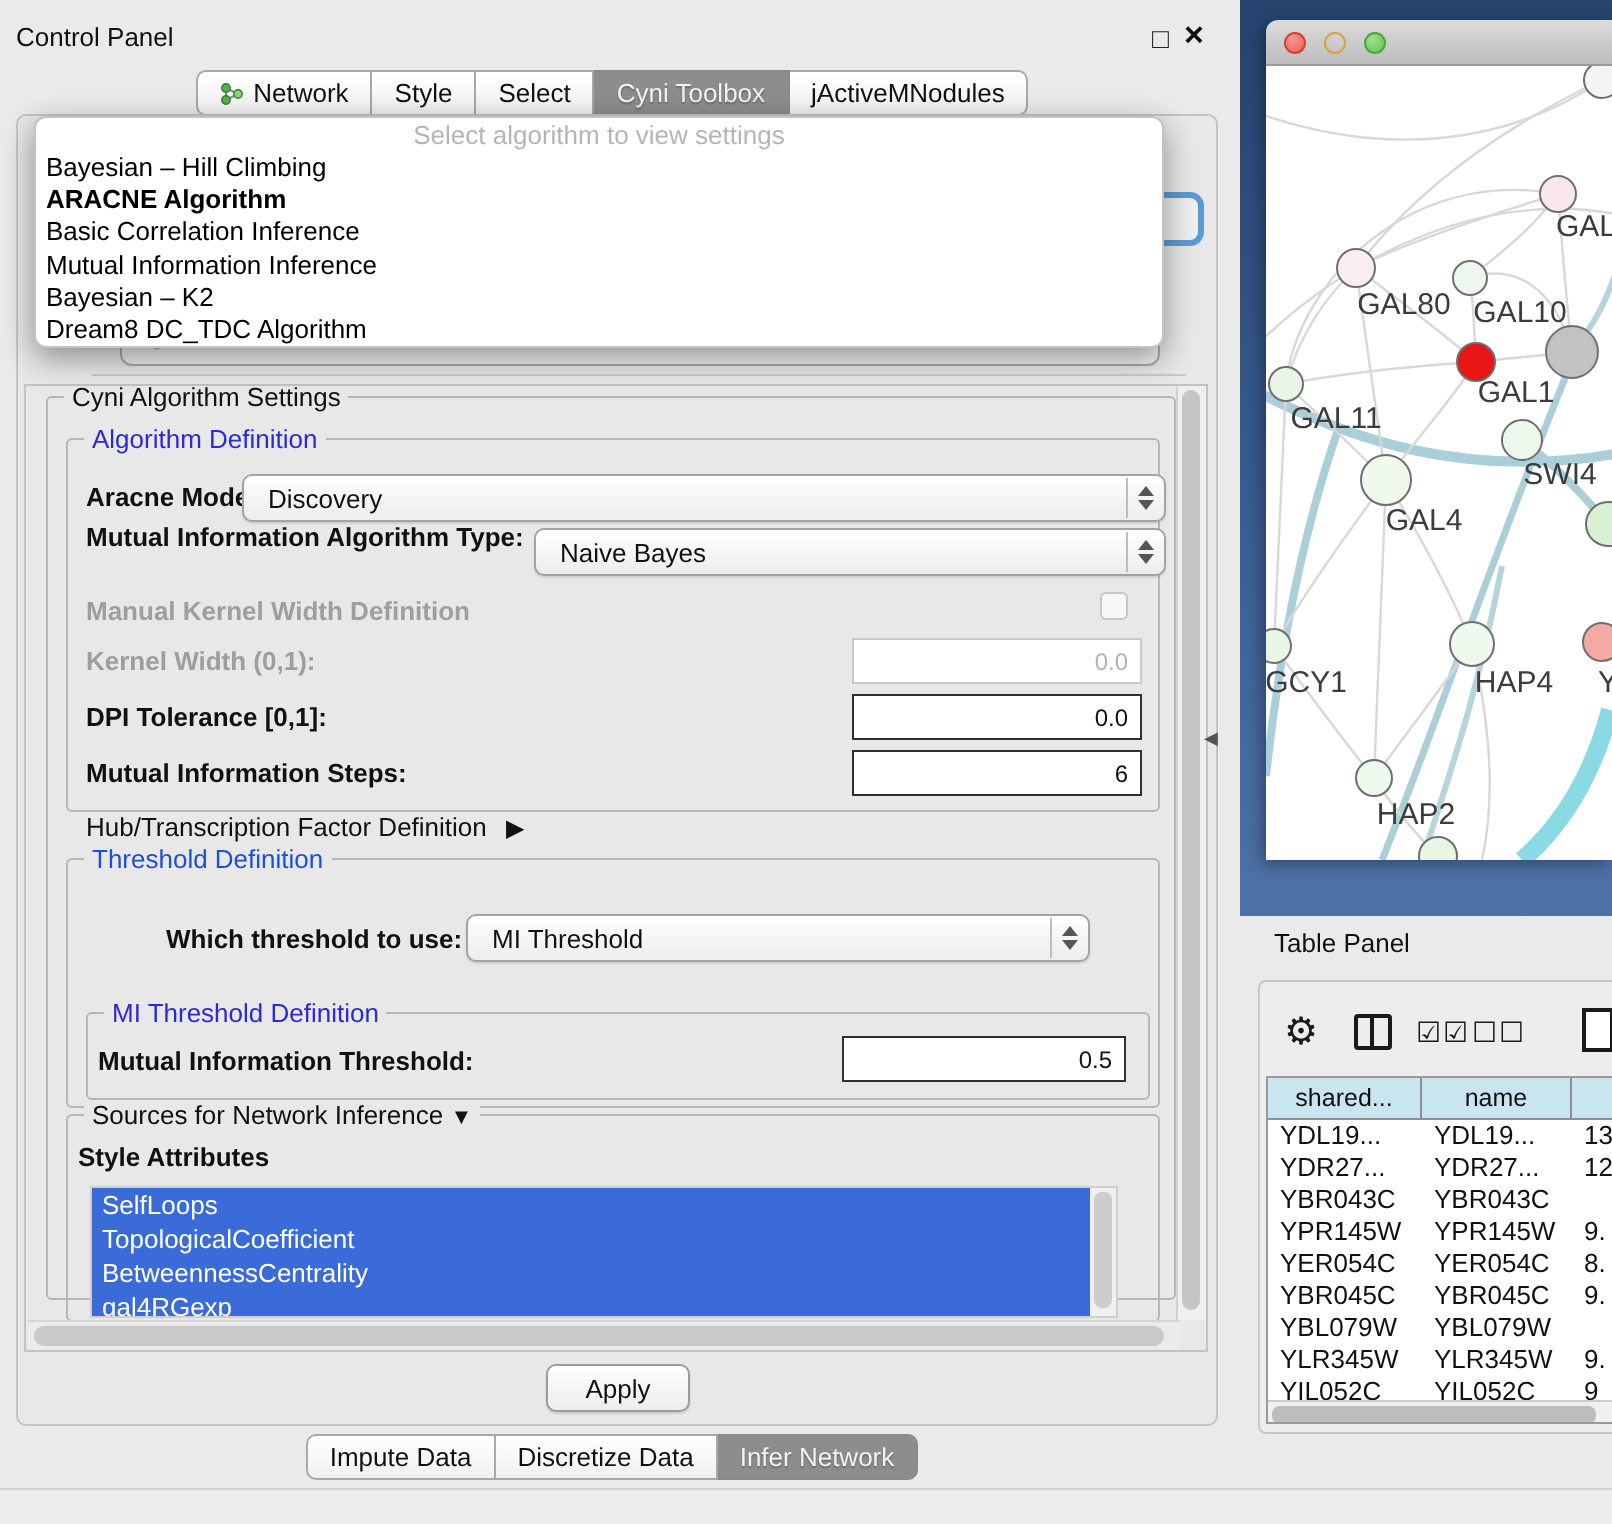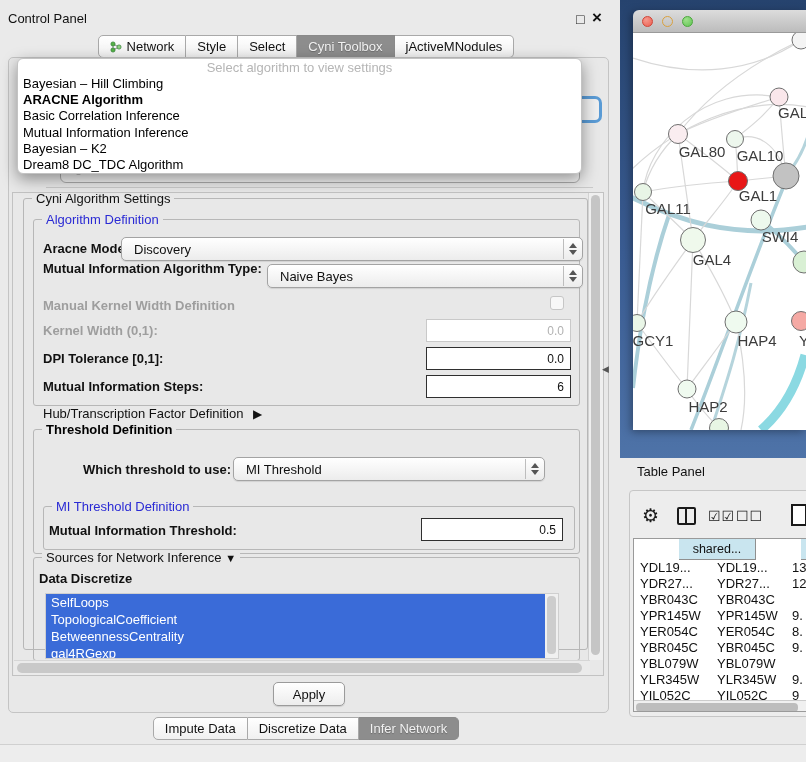--- a/index.html
+++ b/index.html
@@ -50,21 +50,21 @@
   .tl{position:absolute;top:6px;width:11px;height:11px;border-radius:50%;box-sizing:border-box;}
   #net-content{position:absolute;left:0;top:23px;width:173px;height:397px;background:#fff;}
   
   #table-panel-box{position:absolute;left:629px;top:490px;width:190px;height:227px;background:#ededed;border:1px solid #c6c6c6;border-radius:4px;box-sizing:border-box;}
   .ticon{position:absolute;color:#1a1a1a;}
   .col-icon{position:absolute;width:19px;height:18px;border:2px solid #1a1a1a;border-radius:2px;box-sizing:border-box;}
   .col-icon:before{content:"";position:absolute;left:6px;top:0;width:2px;height:14px;background:#1a1a1a;}
   .doc-icon{position:absolute;width:16px;height:22px;border:2px solid #1a1a1a;background:#fff;box-sizing:border-box;}
   #grid{position:absolute;left:633px;top:538px;width:173px;height:174px;background:#fff;border:1px solid #9a9a9a;border-right:none;box-sizing:border-box;overflow:hidden;}
   #grid-header{position:absolute;left:0;top:0;height:21px;display:flex;}
-  .hcell{height:21px;line-height:21px;background:#c9e5ef;border-right:1px solid #8f8f8f;border-bottom:1px solid #8f8f8f;font-size:12.5px;text-align:center;box-sizing:border-box;color:#111;margin-left:45px;}
+  .hcell{height:21px;line-height:21px;background:#c9e5ef;border-right:1px solid #8f8f8f;border-bottom:1px solid #8f8f8f;font-size:12.5px;text-align:center;box-sizing:border-box;color:#111;}
   #grid-rows{position:absolute;left:0;top:21px;width:220px;height:140px;overflow:hidden;}
   .grow{display:flex;height:16px;line-height:16px;font-size:13px;color:#111;}
   .gcell{padding-left:6px;box-sizing:border-box;white-space:nowrap;overflow:hidden;}
   #grid-hscroll{position:absolute;left:0;top:161px;width:173px;height:13px;background:#f0f0f0;border-top:1px solid #cccccc;}
   #grid-hscroll .thumb{position:absolute;left:2px;top:2px;width:162px;height:9px;background:#bdbdbd;border-radius:4px;}
   
   #bottom-strip{position:absolute;left:0;top:744px;width:806px;height:18px;background:#ededed;border-top:1px solid #d0d0d0;}
   .net-ico svg{display:block;}
 </style>
 </head>
@@ -161,21 +161,21 @@
 
     <div class="lbl bold" style="left:30px;top:186px;">Mutual Information Steps:</div>
     <div class="field" style="left:413px;top:182px;width:145px;height:23px;">6</div>
 
     <div class="lbl" style="left:30px;top:213px;">
       <span>Hub/Transcription Factor Definition</span>
       <span style="font-size:12px;margin-left:6px;">▶</span>
     </div>
 
     <div class="groupbox" style="left:20px;top:236px;width:545px;height:123px;">
-      <span class="legend" style="color:#000000;font-weight:bold;">Threshold Definition</span>
+      <span class="legend" style="color:#1d4ed8;">Threshold Definition</span>
     </div>
 
     <div class="lbl bold" style="left:70px;top:269px;">Which threshold to use:</div>
     <div class="combo" style="left:220px;top:264px;width:312px;height:24px;">
       <span>MI Threshold</span>
       <span class="stepper">
           <span class="tri-up"></span>
           <span class="tri-down"></span>
         </span>
     </div>
@@ -185,21 +185,21 @@
     </div>
     <div class="lbl bold" style="left:36px;top:330px;">Mutual Information Threshold:</div>
     <div class="field" style="left:408px;top:325px;width:142px;height:23px;">0.5</div>
 
     <div class="groupbox" style="left:20px;top:364px;width:545px;height:102px;">
       <span class="legend" style="color:#111;">
         <span>Sources for Network Inference</span>
         <span style="font-size:11px;">▼</span>
       </span>
     </div>
-    <div class="lbl bold" style="left:26px;top:378px;">Data Discretize</div>
+    <div class="lbl bold" style="left:26px;top:378px;">Style Attributes</div>
 
     <div id="attr-list">
       <div id="attr-items">
           <div class="attr-item">SelfLoops</div>
           <div class="attr-item">TopologicalCoefficient</div>
           <div class="attr-item">BetweennessCentrality</div>
           <div class="attr-item">gal4RGexp</div>
         </div>
       <div class="list-vscroll">
           <div class="thumb"></div>

